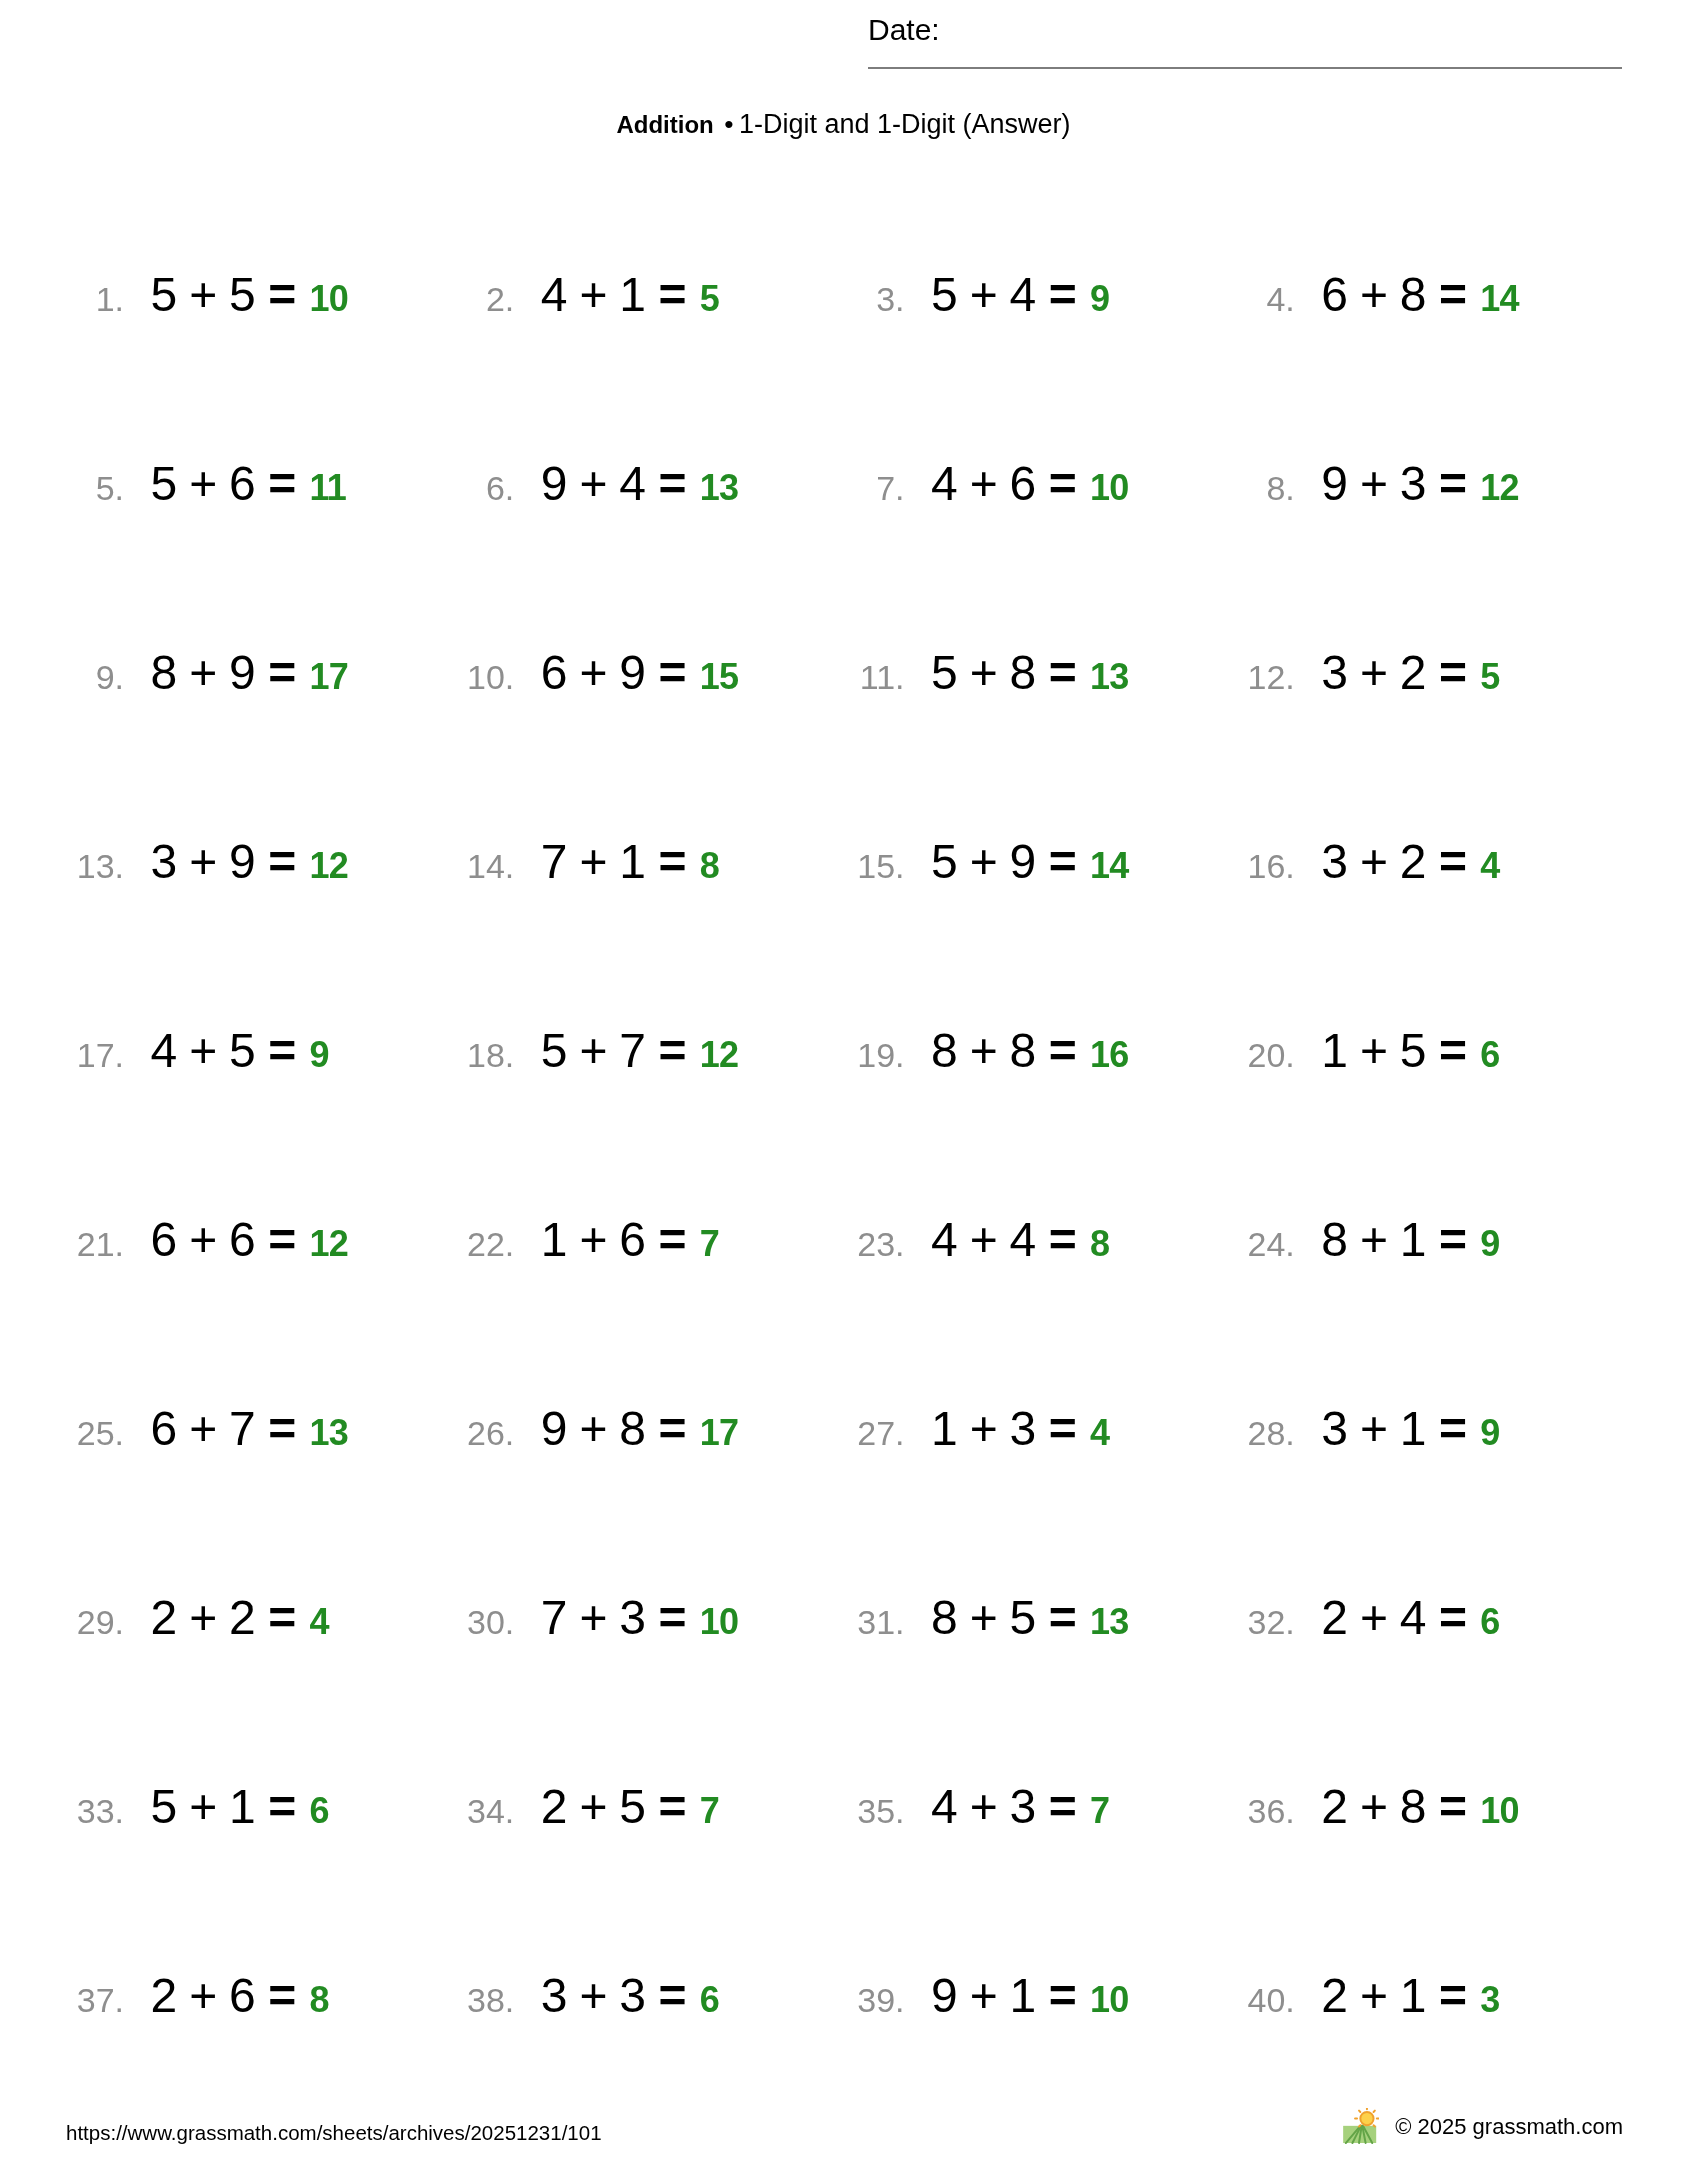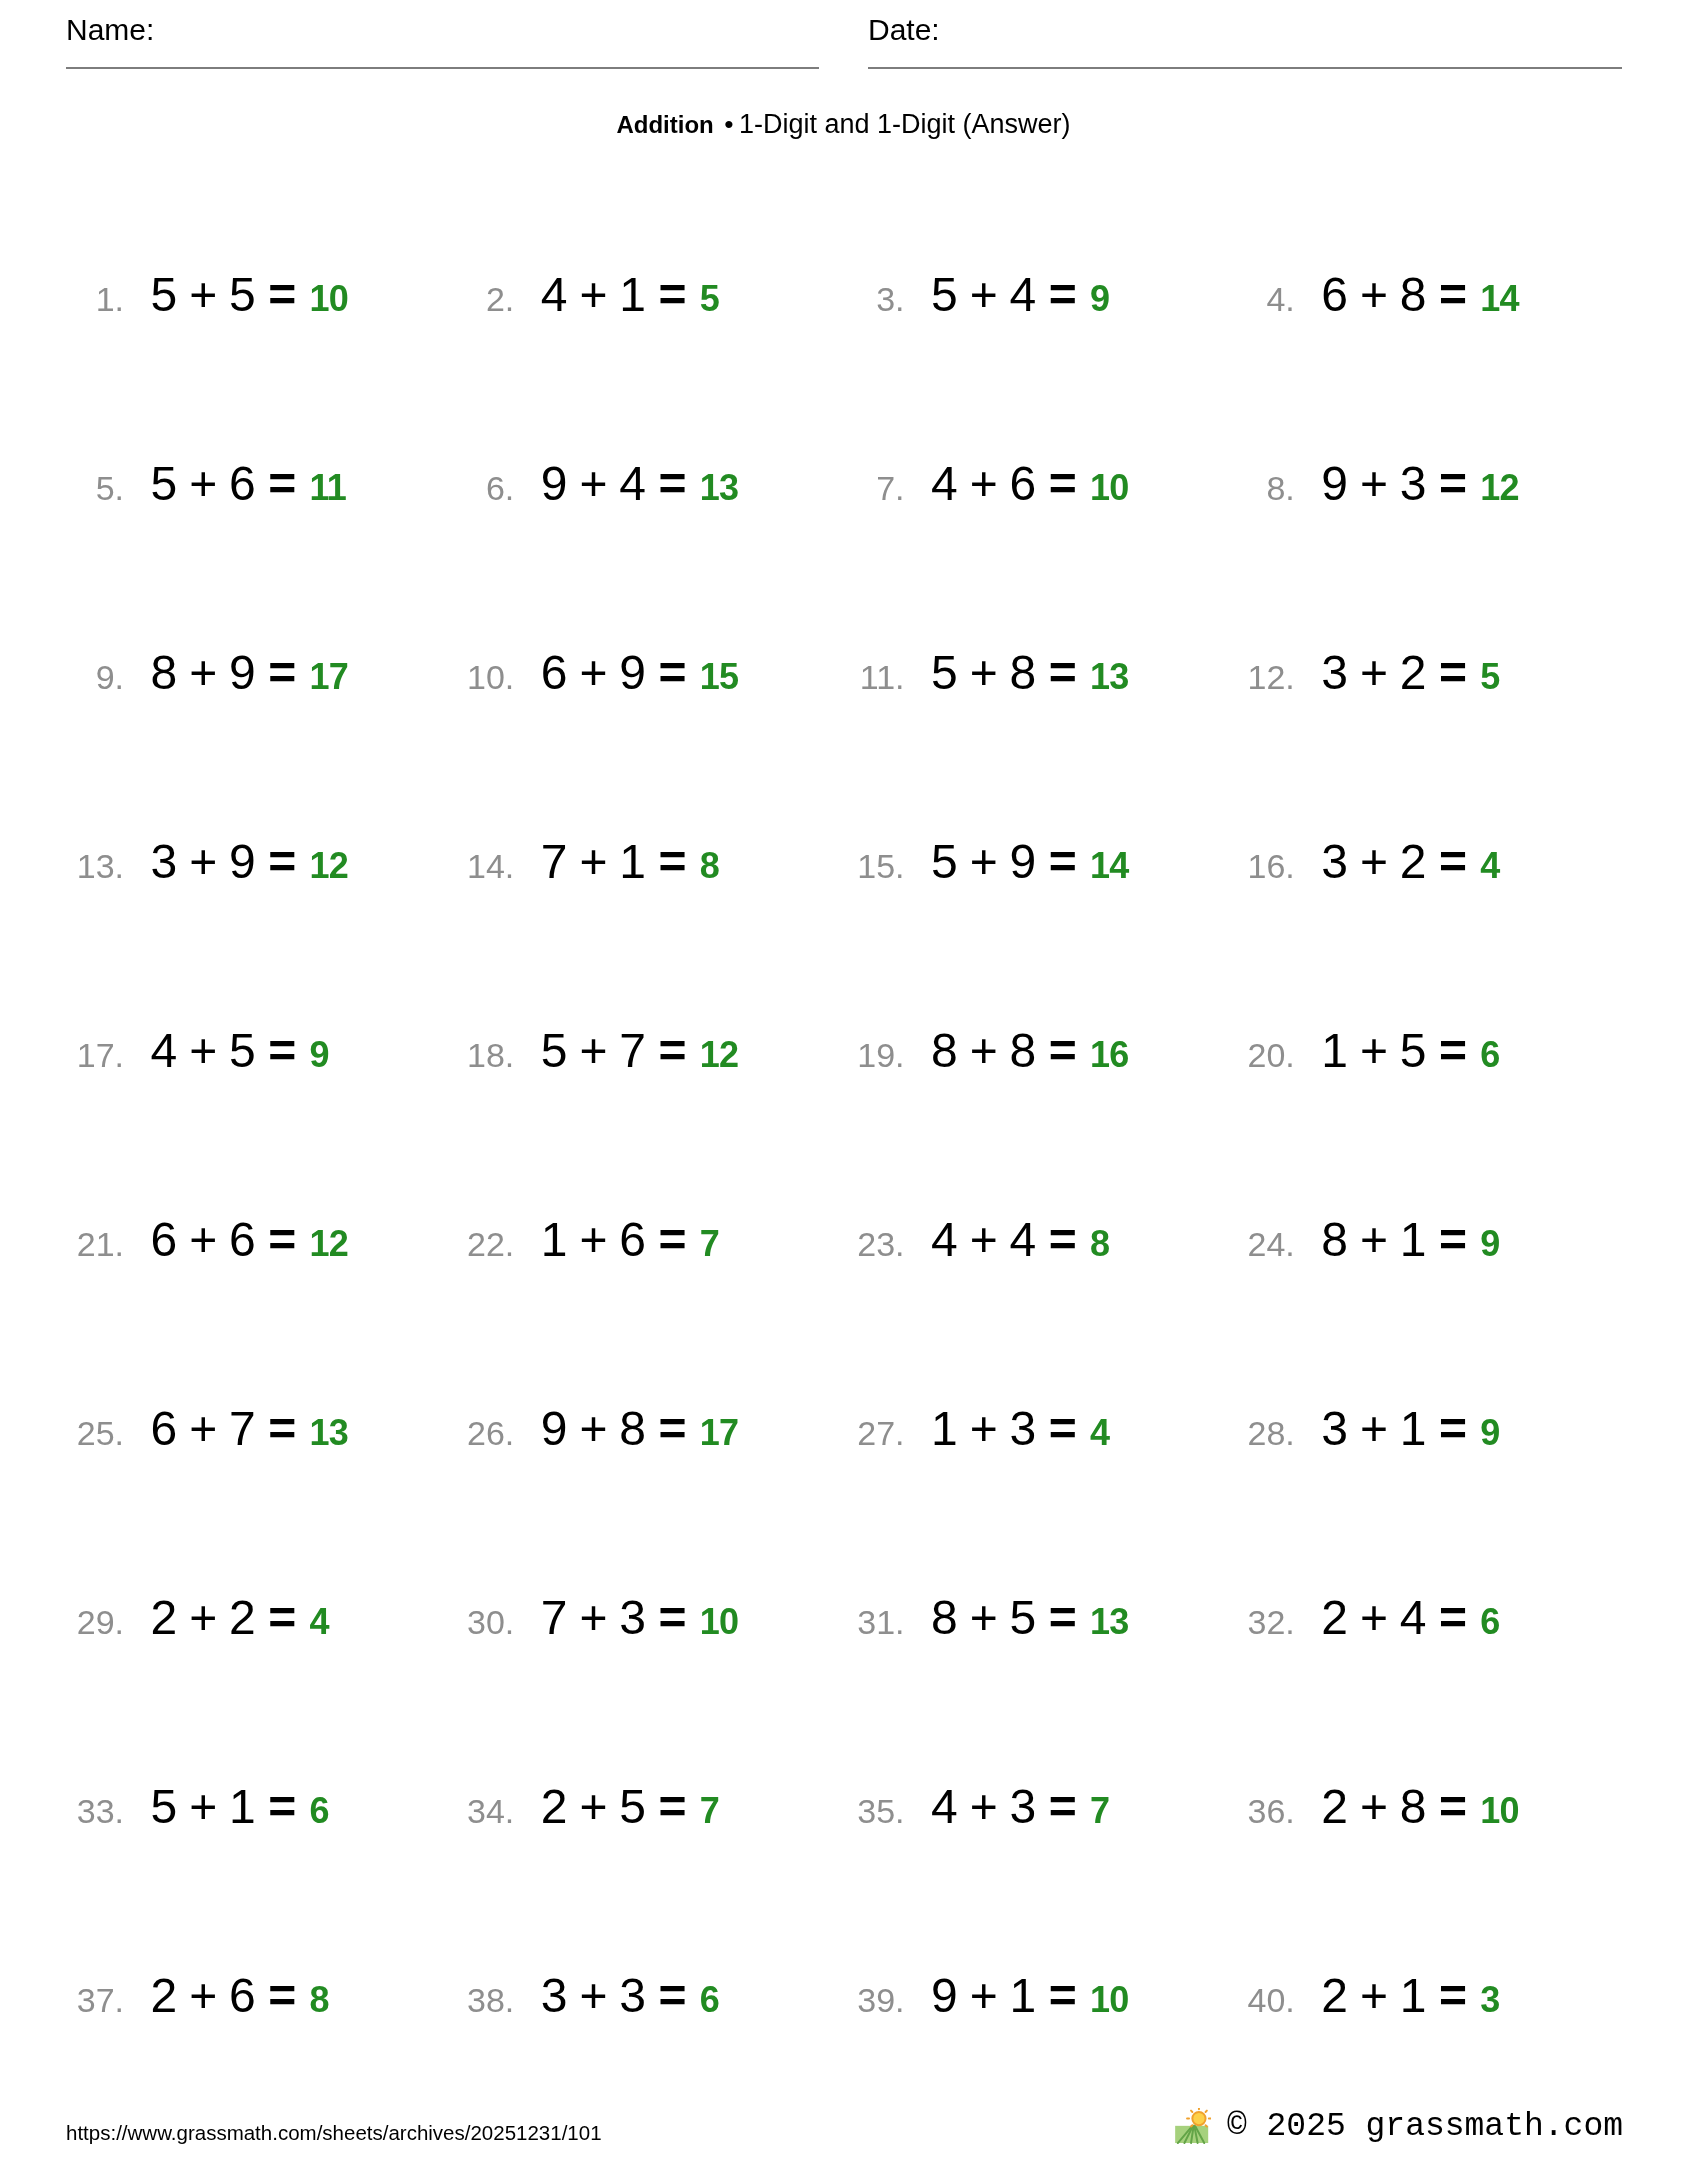--- a/index.html
+++ b/index.html
@@ -70,31 +70,28 @@
   .footer {
     position: absolute;
     left: 66px;
     right: 64px;
     top: 2108px;
     display: flex;
     justify-content: space-between;
     align-items: flex-end;
   }
   .footer-url { font-size: 20.5px; color: #000; }
-  .footer-credit { display: flex; align-items: center; gap: 16px; font-size: 33px; color: #000; font-family: Liberation Mono, monospace; }
+  .footer-credit { display: flex; align-items: center; gap: 16px; font-size: 22px; color: #000; }
   .logo { width: 36px; height: 37px; display: block; }
 </style>
 </head>
 <body>
 
 <div class="page">
 
-  <div class="field field-name">
-    <span class="field-label">Name:</span>
-  </div>
   <div class="field field-date">
     <span class="field-label">Date:</span>
   </div>
 
   <div class="title">
     <span class="title-main">Addition</span><span class="title-sep">•</span><span class="title-sub">1-Digit and 1-Digit (Answer)</span>
   </div>
 
   <div class="grid" id="problems-grid">
       <div class="cell">

